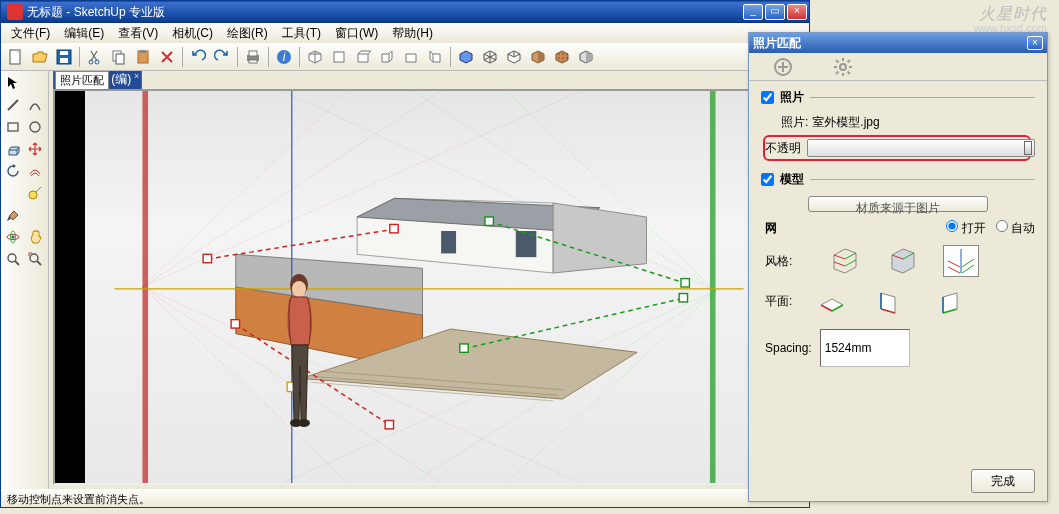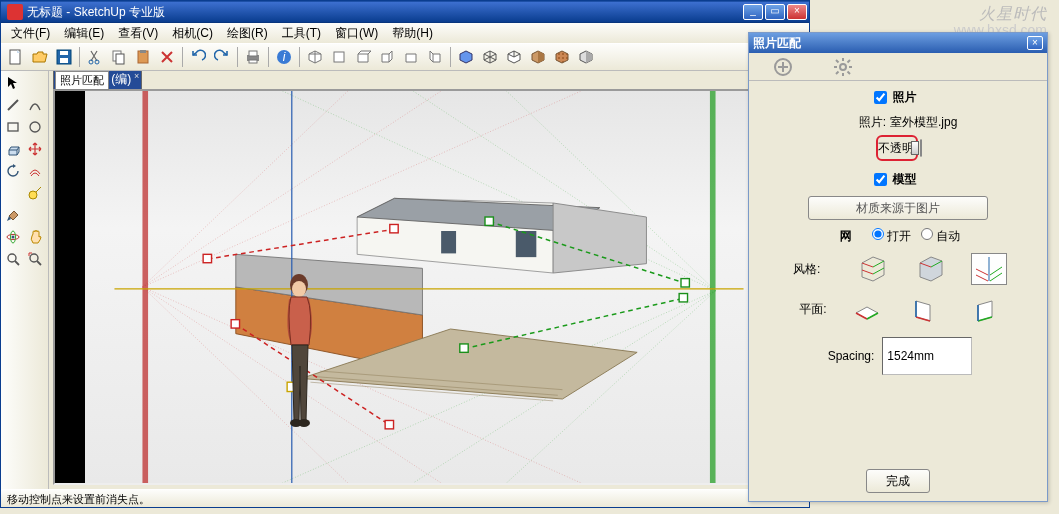--- a/index.html
+++ b/index.html
@@ -39,45 +39,45 @@
 .person { position: absolute; left: 220px; top: 180px; }
 .person svg { width: 50px; height: 160px; }
 
 
 .panel { position: absolute; left: 748px; top: 32px; width: 300px; height: 470px; border: 1px solid #7b9ac9; background: #ece9d8; display: flex; flex-direction: column; box-shadow: 1px 1px 4px rgba(0,0,0,.2);}
 .panel-title { height: 20px; background: linear-gradient(#6c9ee1, #2a5db0); color: #fff; display: flex; align-items: center; padding: 0 4px; }
 .panel-title .t { flex: 1; font-weight: bold; }
 .panel-title .x { width: 16px; height: 14px; background: linear-gradient(#6fa3e6,#2f64c1); border: 1px solid #fff; border-radius: 2px; text-align: center; line-height: 11px; font-size: 10px; cursor: pointer; }
 .panel-tabs { height: 28px; display: flex; align-items: center; gap: 40px; padding-left: 24px; border-bottom: 1px solid #bbb; }
 .panel-tabs .ticon { width: 20px; height: 20px; color: #888; cursor: pointer; display:flex;align-items:center;justify-content:center;}
-.panel-body { flex: 1; padding: 8px 12px; display: flex; flex-direction: column; gap: 8px; align-items: center; }
+.panel-body { flex: 1; padding: 8px 12px; display: flex; flex-direction: column; gap: 8px; }
 .section-row { display: flex; align-items: center; gap: 6px; }
 .section-row .chk { width: 13px; height: 13px; }
 .section-row .hdr { font-weight: bold; }
 .section-row .rule { flex: 1; height: 1px; background: #aaa; }
 .kv { display: flex; align-items: center; gap: 4px; padding-left: 20px; }
 .opacity-row { display: flex; align-items: center; gap: 6px; padding-left: 4px; position: relative; }
 .opacity-row .label { white-space: nowrap; }
 .opacity-row .track { flex: 1; height: 18px; border: 1px solid #888; border-radius: 2px; background: linear-gradient(#fff, #ddd); position: relative; }
 .opacity-row .thumb { position: absolute; right: 2px; top: 1px; width: 8px; height: 14px; background: linear-gradient(#fff,#ccc); border: 1px solid #666; }
 .opacity-highlight { position: absolute; left: 2px; right: 4px; top: -4px; bottom: -4px; border: 2px solid #d23; border-radius: 6px; pointer-events: none; }
-.wide-btn { width: 180px; height: 24px; margin-left: auto; margin-right: auto; background: linear-gradient(#fdfdfb,#ece9d8); border: 1px solid #888; border-radius: 3px; cursor: pointer; text-align:center; line-height:22px; color:#555;}
+.wide-btn { width: 180px; height: 16px; margin-left: auto; margin-right: auto; background: linear-gradient(#fdfdfb,#ece9d8); border: 1px solid #888; border-radius: 3px; cursor: pointer; text-align:center; line-height:22px; color:#555;}
 .grid-opts { display: flex; align-items: center; gap: 10px; padding-left: 4px; }
 .grid-opts .lbl { font-weight: bold; }
 .grid-styles { display: flex; align-items: center; gap: 22px; padding-left: 4px; }
 .grid-styles .lbl { min-width: 40px; }
 .grid-styles .swatch, .plane-row .swatch { width: 36px; height: 32px; border: 1px solid transparent; display:flex;align-items:center;justify-content:center; cursor:pointer;}
 .grid-styles .swatch.sel, .plane-row .swatch:hover { border: 1px solid #888; background:#fefefe; }
 .plane-row { display: flex; align-items: center; gap: 22px; padding-left: 4px; }
 .spacing-row { display: flex; align-items: center; gap: 8px; padding-left: 4px; margin-top: 4px; }
 .spacing-row input { width: 90px; height: 20px; border: 1px inset #bbb; padding: 18px 4px; background:#fff;}
 .done-row { display: flex; justify-content: flex-end; margin-top: auto; }
 .done-row button { width: 64px; height: 24px; background: linear-gradient(#fdfdfb,#ece9d8); border: 1px solid #888; border-radius: 3px; cursor: pointer; }
 .watermark { position: absolute; right: 12px; top: 4px; color: #bbb; font-style: italic; font-size: 16px; letter-spacing: 1px; pointer-events:none;}
-.watermark-sub { position: absolute; right: 12px; top: 22px; color: #ccc; font-size: 14px; pointer-events:none;margin-left:21px;}
+.watermark-sub { position: absolute; right: 12px; top: 22px; color: #ccc; font-size: 11px; pointer-events:none;margin-left:21px;}
 .radio { width:12px;height:12px; }
 </style>
 </head>
 <body>
 
 <div class="watermark">火星时代</div>
 <div class="watermark-sub">www.hxsd.com</div>
 
 <div class="main-window">
   <div class="titlebar">

